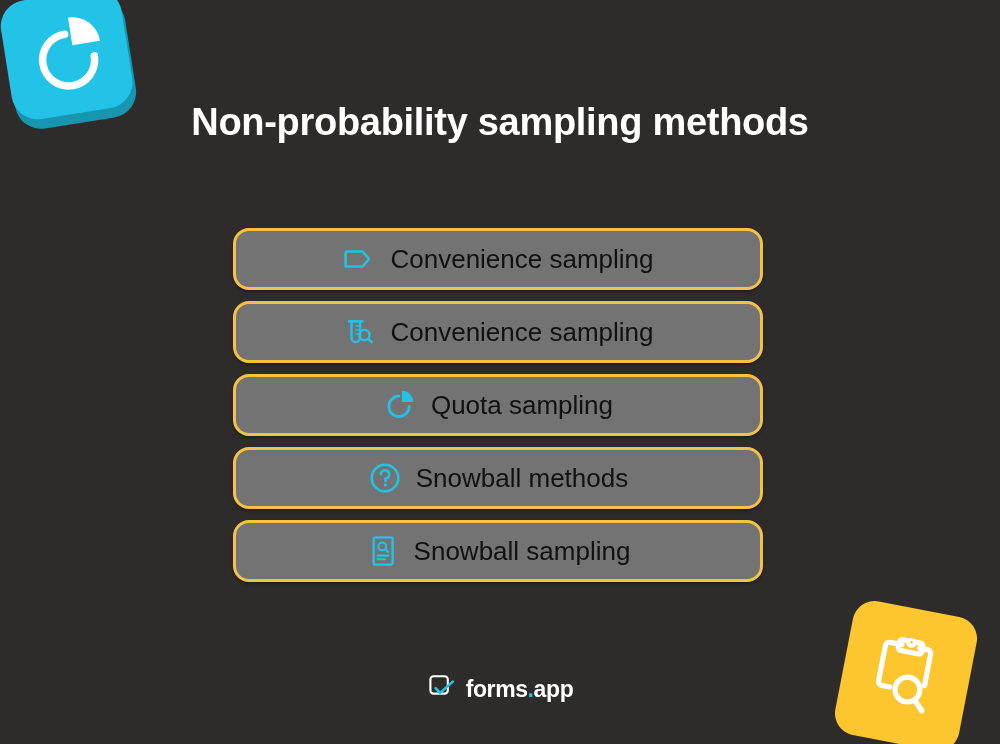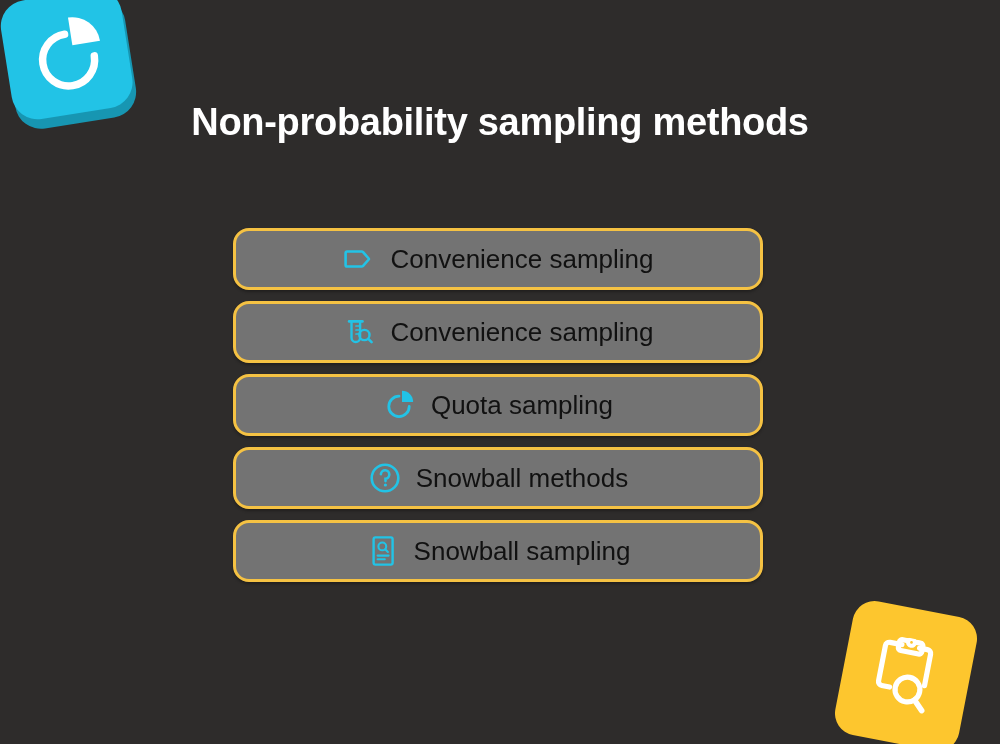--- a/index.html
+++ b/index.html
@@ -218,20 +218,29 @@
           <circle cx="16.3" cy="12.4" r="3.9" stroke="#22c3e6" stroke-width="2.1" fill="none"></circle>
           <path d="M19.2 15.3 L21.9 18.0" stroke="#22c3e6" stroke-width="2.1" stroke-linecap="round"></path>
           <path d="M11.6 21.6 h11.0 M11.6 25.3 h7.2" stroke="#22c3e6" stroke-width="2.1" stroke-linecap="round"></path>
         </svg>
       </span>
       <span class="method-label">Snowball sampling</span>
     </div>
 
   </div>
 
+  <div id="footer-brand">
+    <span class="footer-mark">
+      <svg width="30" height="30" viewBox="0 0 30 30" fill="none">
+        <rect x="3.4" y="4.2" width="17.4" height="17.4" rx="3.2" stroke="#ffffff" stroke-width="2.1" fill="none"></rect>
+        <path d="M8.6 16.2 L13.1 21.0 L25.8 9.6" stroke="#22c3e6" stroke-width="2.6" stroke-linecap="round" stroke-linejoin="round" fill="none"></path>
+      </svg>
+    </span>
+    <span class="footer-text"><span>forms</span><span class="dot">.</span><span>app</span></span>
+  </div>
 
   <div id="accent-tile">
     <div class="accent-face"></div>
     <div class="accent-icon">
       <svg width="74" height="76" viewBox="0 0 74 76" fill="none">
         <path d="M26 8 H14 a4 4 0 0 0 -4 4 V48 a4 4 0 0 0 4 4 h8" stroke="#ffffff" stroke-width="5.2" stroke-linecap="round" fill="none"></path>
         <path d="M44 8 h8 a4 4 0 0 1 4 4 V44" stroke="#ffffff" stroke-width="5.2" stroke-linecap="round" fill="none"></path>
         <rect x="23" y="3" width="24" height="11" rx="3" stroke="#ffffff" stroke-width="5.2" fill="none"></rect>
         <circle cx="35" cy="4" r="3.4" fill="#fdc62e" stroke="#ffffff" stroke-width="4"></circle>
         <circle cx="40" cy="51" r="12.4" stroke="#ffffff" stroke-width="5.2" fill="none"></circle>

